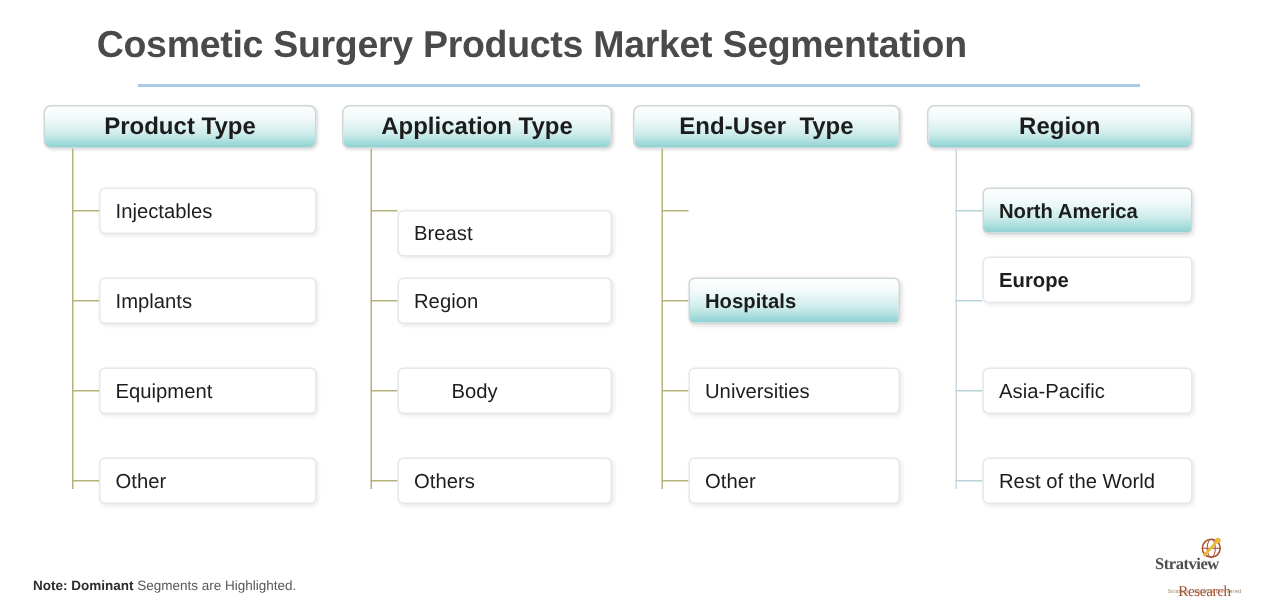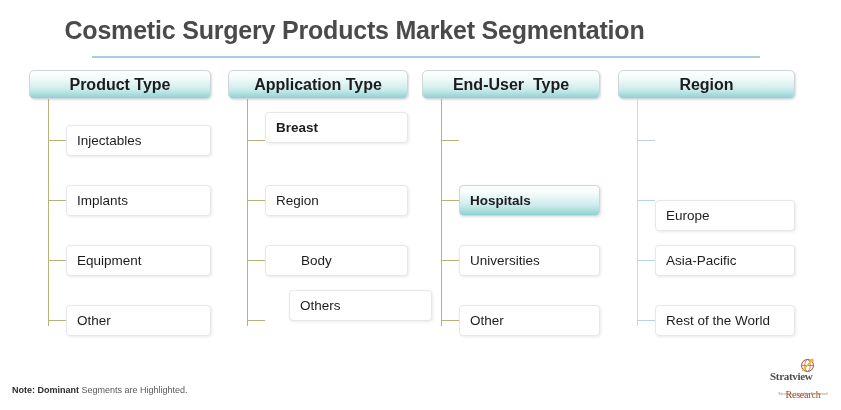--- a/index.html
+++ b/index.html
@@ -115,21 +115,21 @@
   .item.highlight {
     border: 1px solid #cfd6d8;
     background: linear-gradient(to bottom, #fdfefe 0%, #f4fbfb 26%, #cdeceb 66%, #8ed1d2 100%);
     font-weight: bold;
     box-shadow: 1px 1px 3px rgba(0,0,0,0.13);
   }
 
   
   .note {
     position: absolute;
-    left: 2px;
+    left: 12px;
     top: 375px;
     font-size: 9px;
     color: #58595b;
     white-space: pre;
   }
   .note b { color: #2c2c2c; }
 
   
   .logo {
     position: absolute;
@@ -198,45 +198,46 @@
         <div class="item" style="left: 37px; top: 115px; width: calc(100% - 37px);">Implants</div>
         <div class="stub stub-olive" style="left: 19px; top: 190px;"></div>
         <div class="item" style="left: 37px; top: 175px; width: calc(100% - 37px);">Equipment</div>
         <div class="stub stub-olive" style="left: 19px; top: 250px;"></div>
         <div class="item" style="left: 37px; top: 235px; width: calc(100% - 37px);">Other</div>
       </div>
       <div class="column col-1">
         <div class="col-header">Application Type</div>
         <div class="trunk trunk-olive" style="left: 19px;"></div>
         <div class="stub stub-olive" style="left: 19px; top: 70px;"></div>
-        <div class="item" style="left: 37px; top: 42px; width: calc(100% - 37px); font-weight: bold;">Breast</div>
+        <div class="item" style="left: 37px; top: 70px; width: calc(100% - 37px);">Breast</div>
         <div class="stub stub-olive" style="left: 19px; top: 130px;"></div>
         <div class="item" style="left: 37px; top: 115px; width: calc(100% - 37px);">Region</div>
         <div class="stub stub-olive" style="left: 19px; top: 190px;"></div>
         <div class="item" style="left: 37px; top: 175px; width: calc(100% - 37px); padding-left: 35px;">Body</div>
         <div class="stub stub-olive" style="left: 19px; top: 250px;"></div>
-        <div class="item" style="left: 37px; top: 220px; width: calc(100% - 37px); margin-left: 24px;">Others</div>
+        <div class="item" style="left: 37px; top: 235px; width: calc(100% - 37px);">Others</div>
       </div>
       <div class="column col-2">
         <div class="col-header">End-User  Type</div>
         <div class="trunk trunk-olive" style="left: 19px;"></div>
         <div class="stub stub-olive" style="left: 19px; top: 70px;"></div>
         <div class="stub stub-olive" style="left: 19px; top: 130px;"></div>
         <div class="item highlight" style="left: 37px; top: 115px; width: calc(100% - 37px);">Hospitals</div>
         <div class="stub stub-olive" style="left: 19px; top: 190px;"></div>
         <div class="item" style="left: 37px; top: 175px; width: calc(100% - 37px);">Universities</div>
         <div class="stub stub-olive" style="left: 19px; top: 250px;"></div>
         <div class="item" style="left: 37px; top: 235px; width: calc(100% - 37px);">Other</div>
       </div>
       <div class="column col-3">
         <div class="col-header">Region</div>
         <div class="trunk trunk-teal" style="left: 19px;"></div>
         <div class="stub stub-teal" style="left: 19px; top: 70px;"></div>
+        <div class="item highlight" style="left: 37px; top: 55px; width: calc(100% - 37px);">North America</div>
         <div class="stub stub-teal" style="left: 19px; top: 130px;"></div>
-        <div class="item" style="left: 37px; top: 130px; width: calc(100% - 37px);">Europe</div>
+        <div class="item" style="left: 37px; top: 101px; width: calc(100% - 37px); font-weight: bold;">Europe</div>
         <div class="stub stub-teal" style="left: 19px; top: 190px;"></div>
         <div class="item" style="left: 37px; top: 175px; width: calc(100% - 37px);">Asia-Pacific</div>
         <div class="stub stub-teal" style="left: 19px; top: 250px;"></div>
         <div class="item" style="left: 37px; top: 235px; width: calc(100% - 37px);">Rest of the World</div>
       </div>
     </div>
 
   <div class="note">
     <b>Note: Dominant</b><span> Segments are Highlighted.</span>
   </div>

